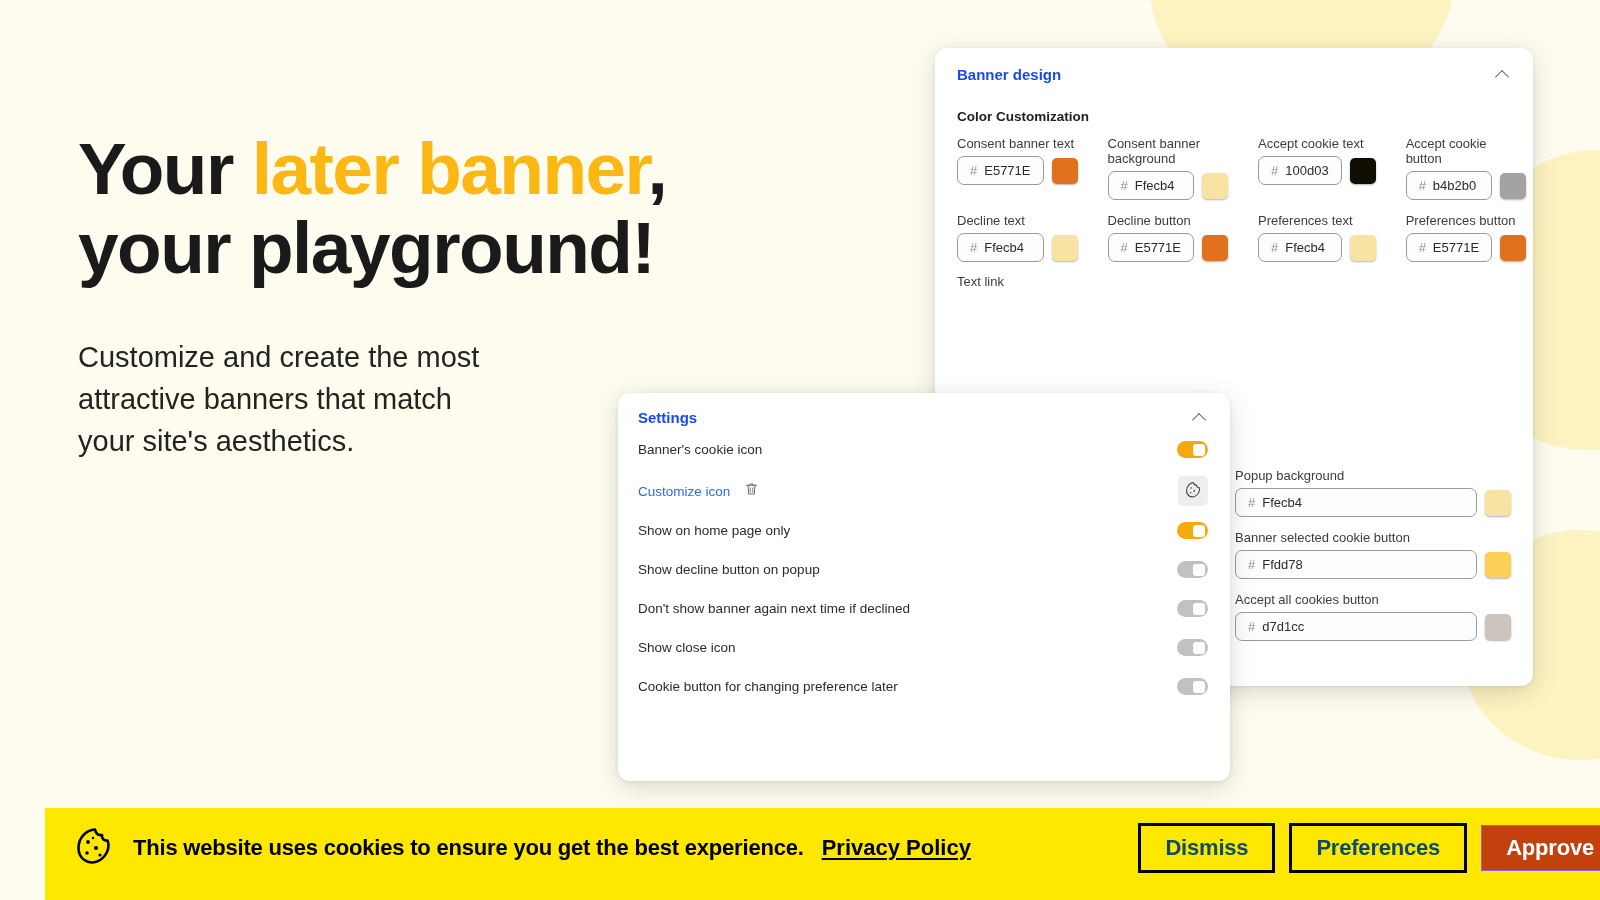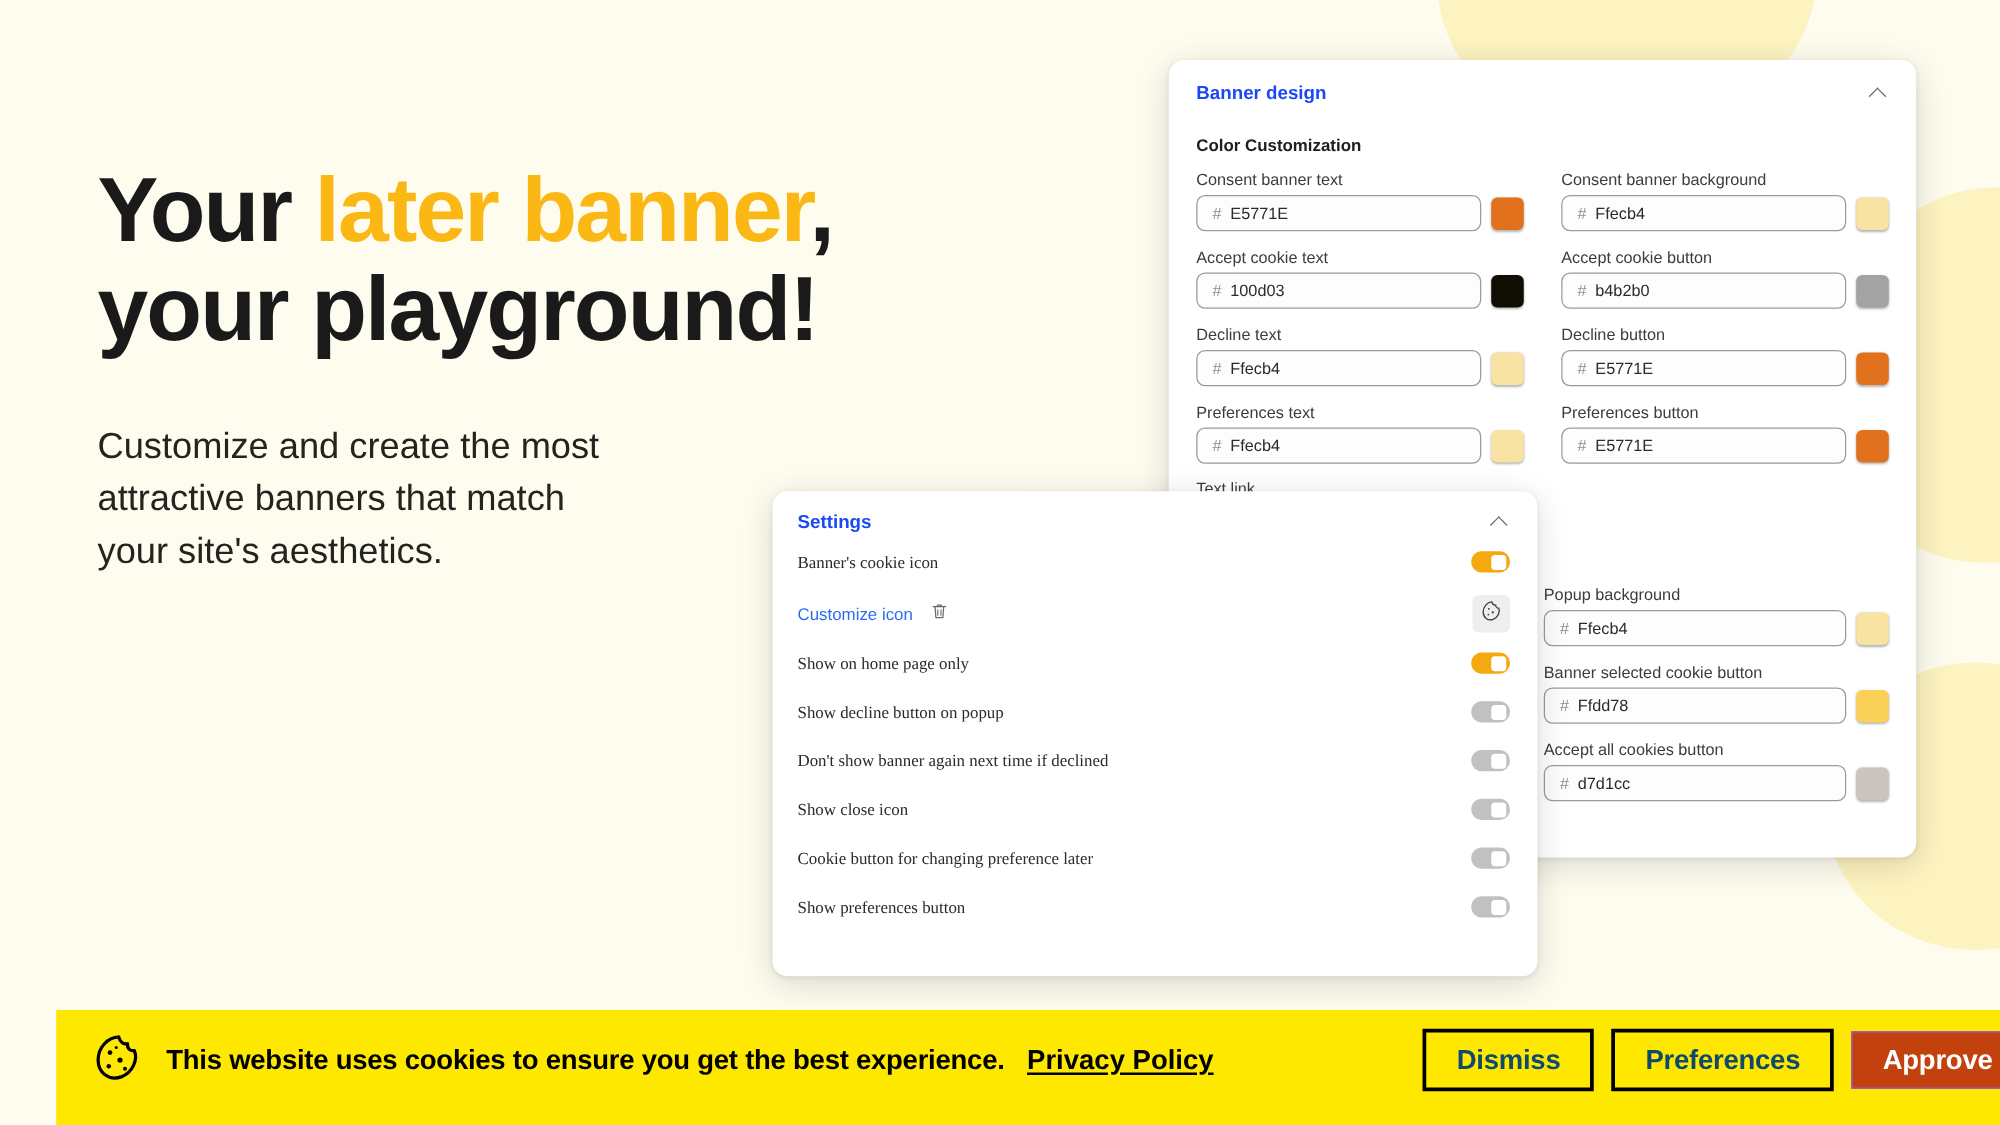--- a/index.html
+++ b/index.html
@@ -81,21 +81,21 @@
   #banner-design .inner { padding: 18px 22px 0 22px; }
   .section-label {
     font-weight: 700;
     font-size: 13.5px;
     color: #202020;
     margin-top: 26px;
     margin-bottom: 12px;
   }
   .field-grid {
     display: grid;
-    grid-template-columns: 1fr 1fr;
+    grid-template-columns: 1fr 1fr 1fr 1fr;
     column-gap: 30px;
     row-gap: 13px;
   }
   .field-label {
     font-size: 13px;
     color: #3c3c3c;
     margin-bottom: 5px;
   }
   .field-row { display: flex; align-items: center; gap: 8px; }
   .color-input {
@@ -138,21 +138,21 @@
     overflow: hidden;
   }
   #settings .inner { padding: 16px 22px 0 20px; }
   .set-row {
     display: flex;
     align-items: center;
     justify-content: space-between;
     height: 31px;
     margin-top: 8px;
   }
-  .set-label { font-size: 13.5px; color: #2b2b2b; font-family: Liberation Serif, serif; }
+  .set-label { font-size: 13.5px; color: #2b2b2b; }
   .toggle {
     width: 31px; height: 17px;
     border-radius: 9px;
     position: relative;
     flex: 0 0 31px;
     cursor: pointer;
   }
   .toggle.on { background: #f5a810; }
   .toggle.off { background: #c1c1c1; }
   .toggle::after {
@@ -419,24 +419,20 @@
         <div class="set-row">
           <span class="set-label">Don't show banner again next time if declined</span>
           <span class="toggle off"></span>
         </div>
         <div class="set-row">
           <span class="set-label">Show close icon</span>
           <span class="toggle off"></span>
         </div>
         <div class="set-row">
           <span class="set-label">Cookie button for changing preference later</span>
-          <span class="toggle off"></span>
-        </div>
-        <div class="set-row">
-          <span class="set-label">Show preferences button</span>
           <span class="toggle off"></span>
         </div>
       </div>
   </div>
 </div>
 
 <div id="cookie-banner" style="background: rgb(255, 232, 0);">
   <div class="cb-text">
     <span>
       <svg width="40" height="40" viewBox="0 0 40 40">

